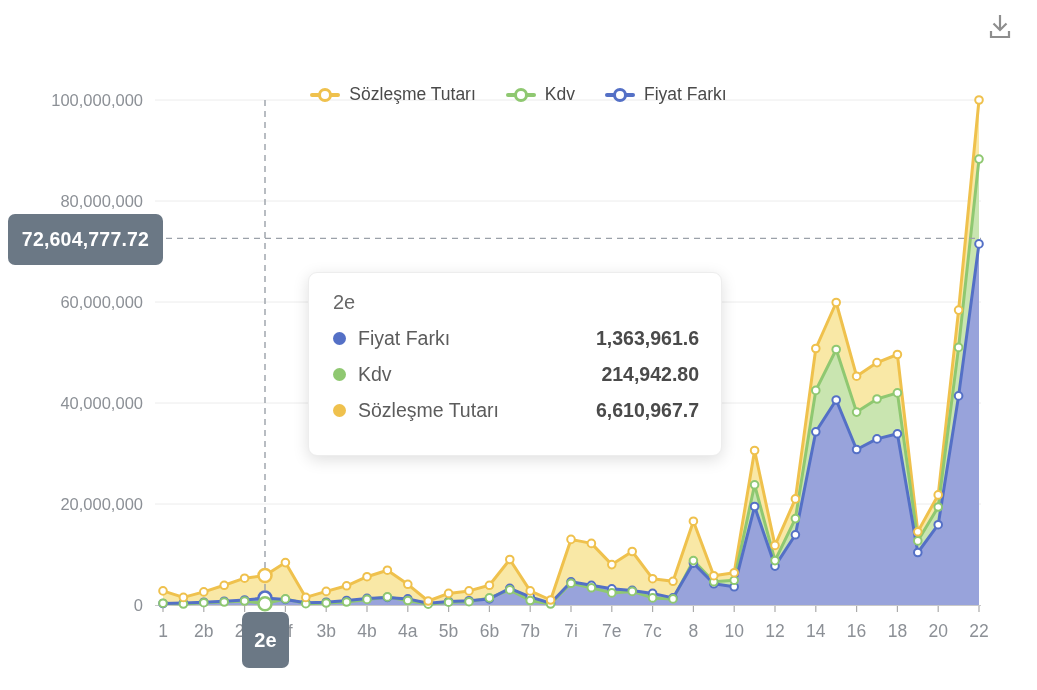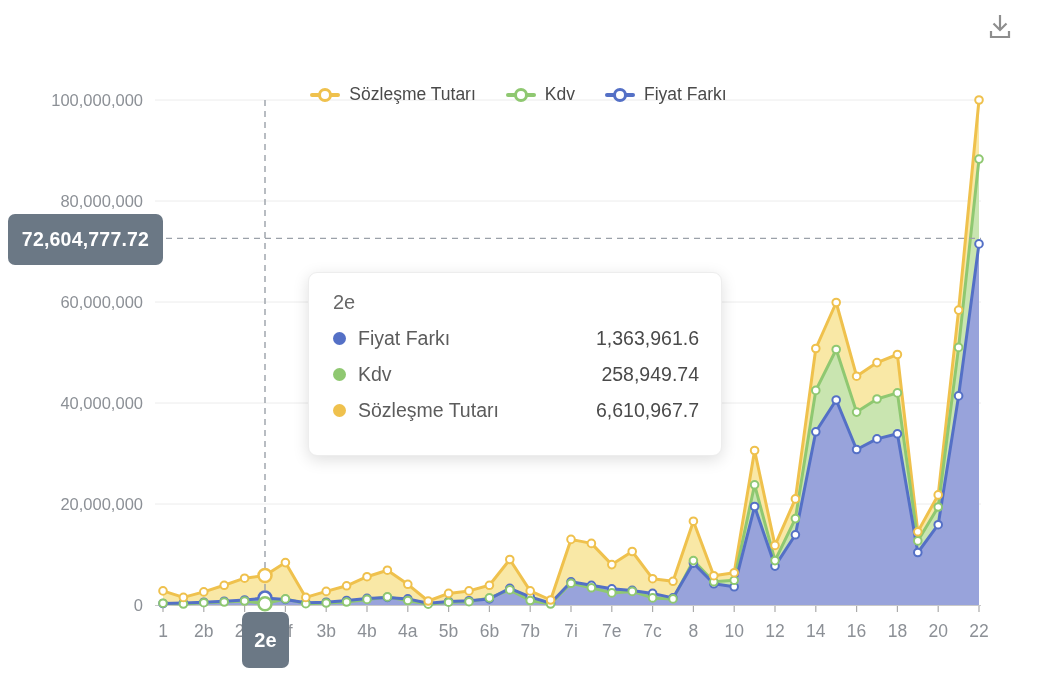--- a/index.html
+++ b/index.html
@@ -30,21 +30,21 @@
   
   #tooltip{
     position:absolute;left:308px;top:272px;width:414px;height:184px;z-index:6;
     background:#fff;border:1px solid #ededed;border-radius:9px;
     box-shadow:0 4px 16px rgba(0,0,0,.13);
     padding:16px 22px;box-sizing:border-box;
   }
   .tooltip-title{font-size:20px;color:#676767;margin:2px 0 6px 2px;}
   .t-row{display:flex;align-items:center;margin-top:13px;font-size:19.5px;color:#5c5c5c;}
   .t-dot{width:13px;height:13px;border-radius:50%;margin:0 12px 0 2px;flex:0 0 auto;}
-  .t-val{margin-left:auto;font-weight:normal;color:#4a4a4a;}
+  .t-val{margin-left:auto;font-weight:bold;color:#4a4a4a;}
   
   #download-btn{position:absolute;top:11px;right:22px;width:30px;height:30px;cursor:pointer;z-index:3;}
 </style>
 </head>
 <body>
 
 <svg id="chart-svg" width="1037" height="690" viewBox="0 0 1037 690">
     <text x="143" y="611" text-anchor="end" font-size="16.5" fill="#8C9096">0</text>
     <line x1="155" y1="504" x2="981" y2="504" stroke="#ECECEC" stroke-width="1"></line>
     <text x="143" y="510" text-anchor="end" font-size="16.5" fill="#8C9096">20,000,000</text>
@@ -273,21 +273,21 @@
   <div class="tooltip-title">2e</div>
   <div id="tooltip-rows">
       <div class="t-row">
         <span class="t-dot" style="background: rgb(84, 112, 198);"></span>
         <span>Fiyat Farkı</span>
         <span class="t-val">1,363,961.6</span>
       </div>
       <div class="t-row">
         <span class="t-dot" style="background: rgb(143, 200, 113);"></span>
         <span>Kdv</span>
-        <span class="t-val">258,949.74</span>
+        <span class="t-val">214,942.80</span>
       </div>
       <div class="t-row">
         <span class="t-dot" style="background: rgb(239, 193, 77);"></span>
         <span>Sözleşme Tutarı</span>
         <span class="t-val">6,610,967.7</span>
       </div>
     </div>
 </div>
 
 </body></html>

